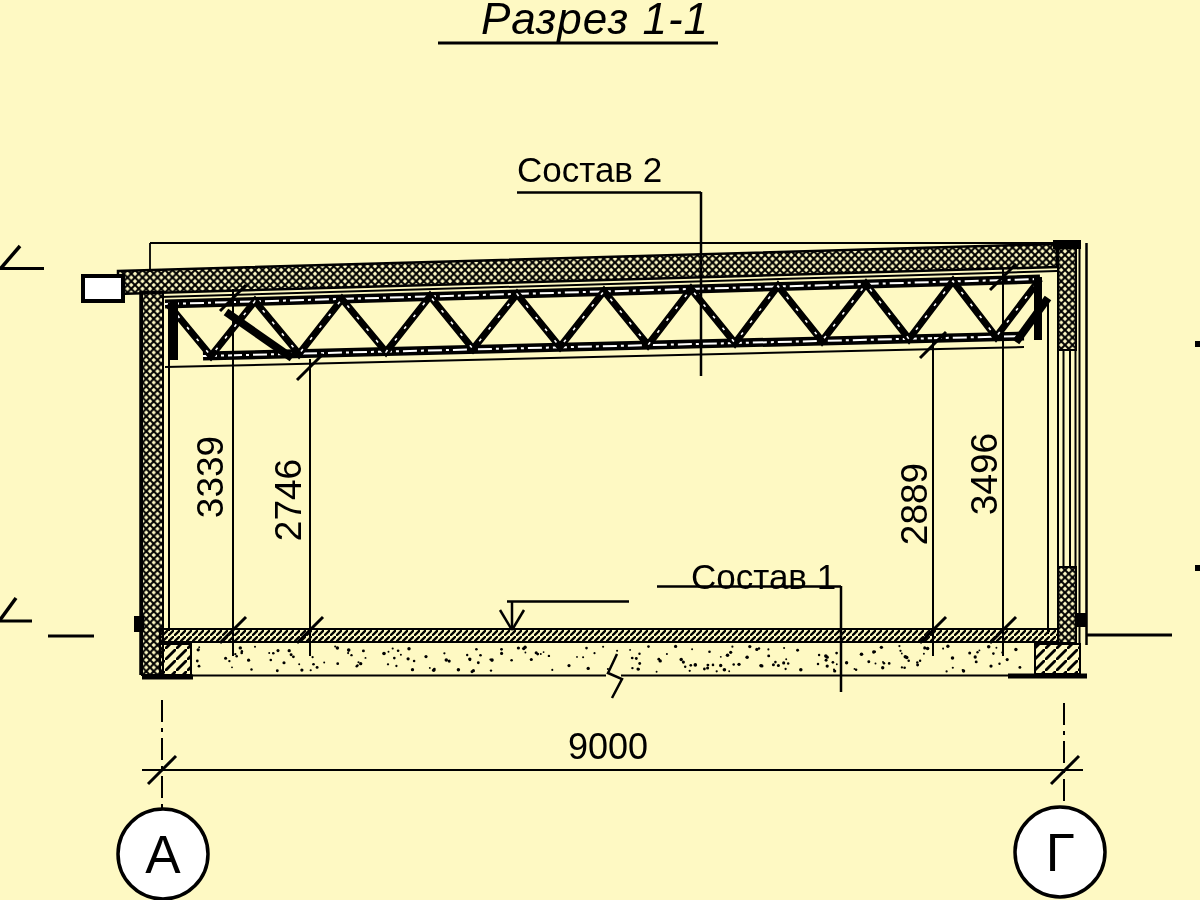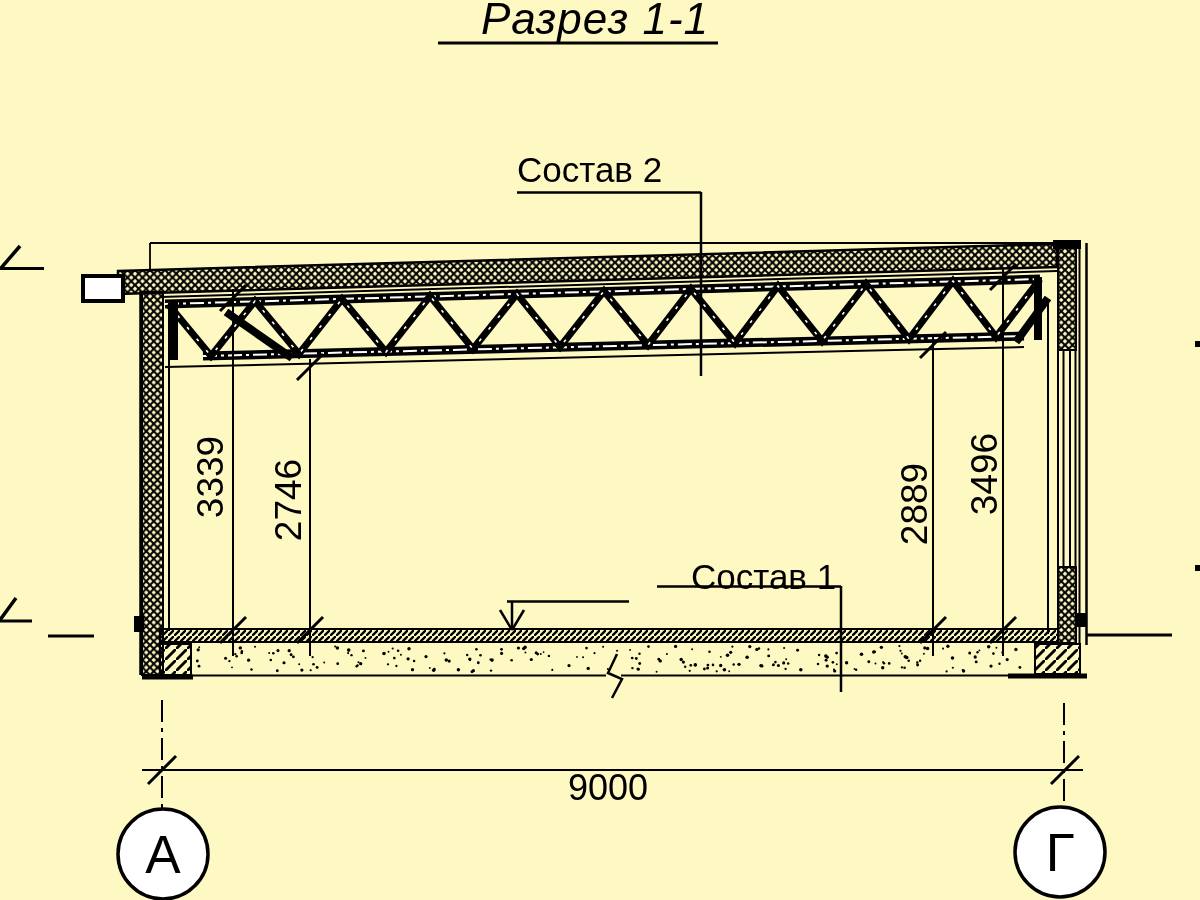--- a/index.html
+++ b/index.html
@@ -17,21 +17,21 @@
   .co1{left:691px;top:549px;width:190px;margin-top:8px;}
   .zero{left:510px;top:558px;width:120px;text-align:center;font-size:35px;}
   .dimv{
     width:150px;height:40px;display:flex;align-items:center;justify-content:center;
     font-size:37px;transform:rotate(-90deg);
   }
   .d3339{left:136px;top:457px;}
   .d2746{left:214px;top:480px;}
   .d2889{left:840px;top:484px;}
   .d3496{left:910px;top:454px;}
-  .dimh{left:548px;top:726px;width:120px;text-align:center;font-size:36px;margin-top:41px;}
+  .dimh{left:548px;top:726px;width:120px;text-align:center;font-size:36px;}
   .axis-letter{
     position:absolute;width:100px;height:100px;display:flex;align-items:center;justify-content:center;
     font-size:53px;
   }
   .axA{left:113px;top:804px;}
   .axG{left:1010px;top:802px;}
   svg{position:absolute;left:0;top:0;}
 </style>
 </head>
 <body>

